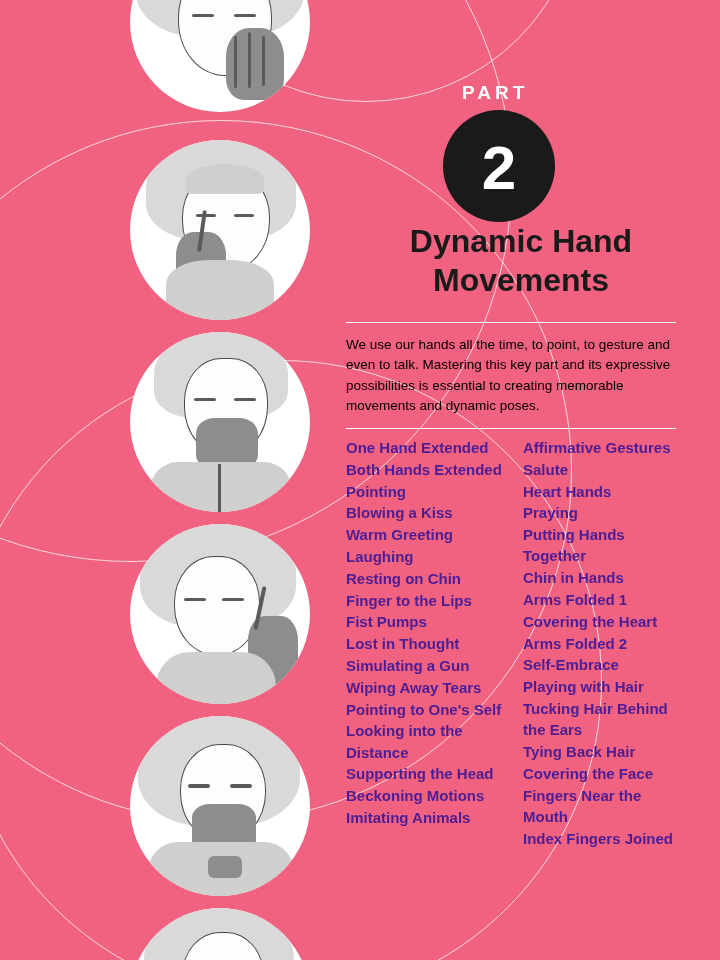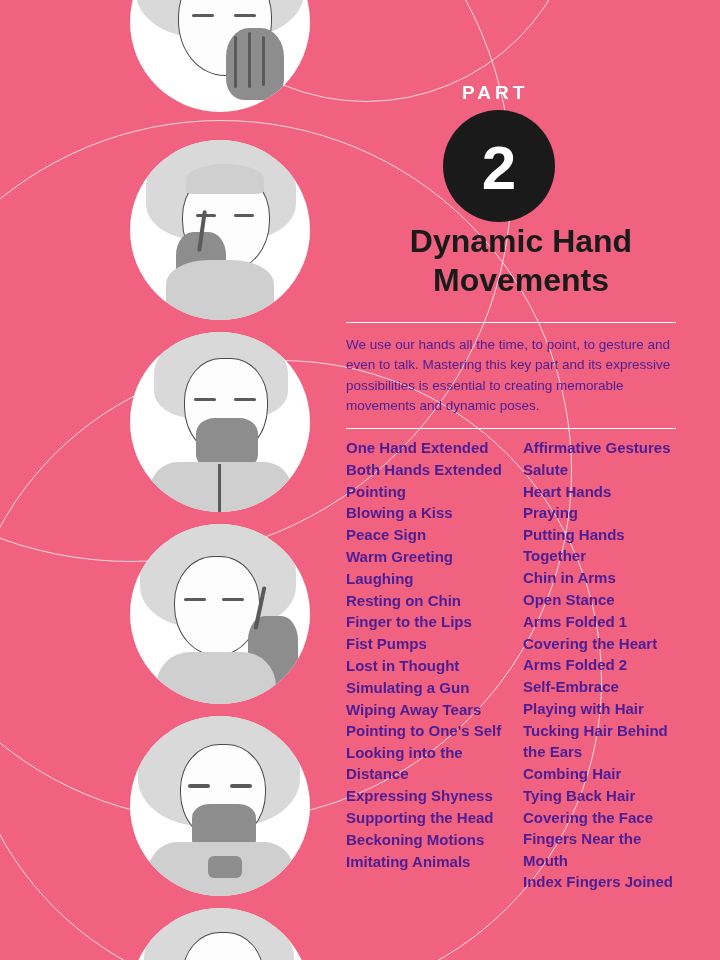--- a/index.html
+++ b/index.html
@@ -120,21 +120,21 @@
     left: 346px;
     top: 322px;
     width: 330px;
   }
   .rule {
     height: 1px;
     background: #ffffff;
     width: 100%;
   }
   .intro {
-    color: #4c1d95;
+    color: #000000;
     font-size: 13.5px;
     line-height: 1.5;
     padding: 12px 0 12px 0;
     font-weight: 500;
   }
 
   
   .toc {
     position: absolute;
     left: 346px;
@@ -249,53 +249,49 @@
   <div class="intro">We use our hands all the time, to point, to gesture and even to talk. Mastering this key part and its expressive possibilities is essential to creating memorable movements and dynamic poses.</div>
   <div class="rule"></div>
 </div>
 
 <div class="toc">
   <div class="toc-col">
     <div class="toc-item">One Hand Extended</div>
     <div class="toc-item">Both Hands Extended</div>
     <div class="toc-item">Pointing</div>
     <div class="toc-item">Blowing a Kiss</div>
-    <div class="toc-item">Peace Sign</div>
     <div class="toc-item">Warm Greeting</div>
     <div class="toc-item">Laughing</div>
     <div class="toc-item">Resting on Chin</div>
     <div class="toc-item">Finger to the Lips</div>
     <div class="toc-item">Fist Pumps</div>
     <div class="toc-item">Lost in Thought</div>
     <div class="toc-item">Simulating a Gun</div>
     <div class="toc-item">Wiping Away Tears</div>
     <div class="toc-item">Pointing to One's Self</div>
     <div class="toc-item">
       <span>Looking into the Distance</span>
     </div>
-    <div class="toc-item">Expressing Shyness</div>
     <div class="toc-item">Supporting the Head</div>
     <div class="toc-item">Beckoning Motions</div>
     <div class="toc-item">Imitating Animals</div>
   </div>
   <div class="toc-col">
     <div class="toc-item">Affirmative Gestures</div>
     <div class="toc-item">Salute</div>
     <div class="toc-item">Heart Hands</div>
     <div class="toc-item">Praying</div>
     <div class="toc-item">Putting Hands Together</div>
-    <div class="toc-item">Chin in Arms</div>
-    <div class="toc-item">Open Stance</div>
+    <div class="toc-item">Chin in Hands</div>
     <div class="toc-item">Arms Folded 1</div>
     <div class="toc-item">Covering the Heart</div>
     <div class="toc-item">Arms Folded 2</div>
     <div class="toc-item">Self-Embrace</div>
     <div class="toc-item">Playing with Hair</div>
     <div class="toc-item">
       <span>Tucking Hair Behind the Ears</span>
     </div>
-    <div class="toc-item">Combing Hair</div>
     <div class="toc-item">Tying Back Hair</div>
     <div class="toc-item">Covering the Face</div>
     <div class="toc-item">Fingers Near the Mouth</div>
     <div class="toc-item">Index Fingers Joined</div>
   </div>
 </div>
 
 </body></html>

